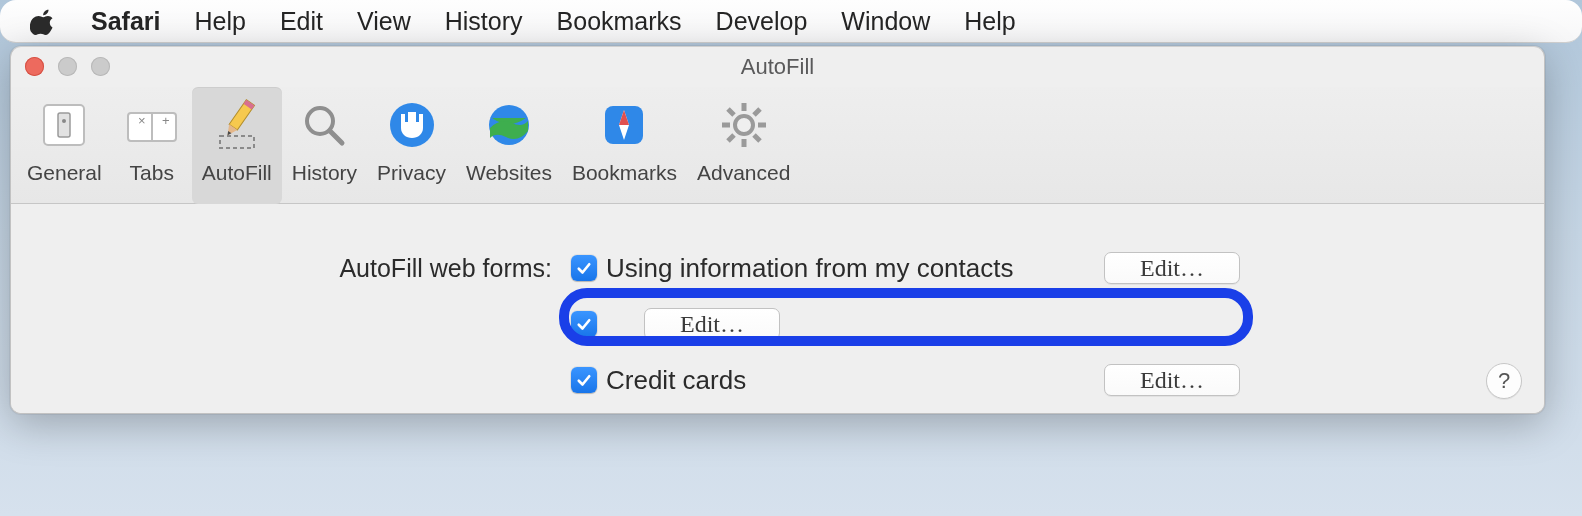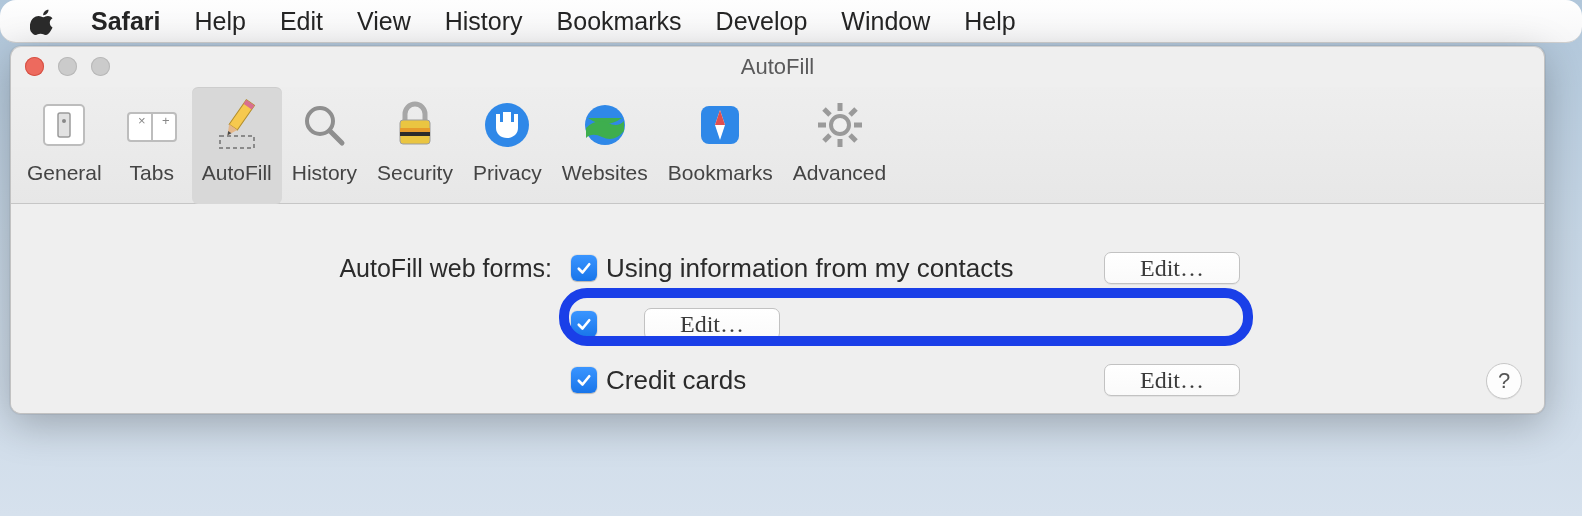--- a/index.html
+++ b/index.html
@@ -256,31 +256,20 @@
     <div class="toolbar-item">
       <div class="toolbar-icon">
         <svg width="52" height="52" viewBox="0 0 52 52">
           <circle cx="22" cy="22" r="13" fill="none" stroke="#8f8f8f" stroke-width="4"></circle>
           <line x1="32" y1="32" x2="44" y2="44" stroke="#8f8f8f" stroke-width="5" stroke-linecap="round"></line>
         </svg>
       </div>
       <div class="toolbar-label">History</div>
     </div>
 
-    <div class="toolbar-item">
-      <div class="toolbar-icon">
-        <svg width="50" height="54" viewBox="0 0 50 54">
-          <path d="M15 22 v-6 a10 10 0 0 1 20 0 v6" fill="none" stroke="#a7a7a7" stroke-width="5"></path>
-          <rect x="10" y="22" width="30" height="24" rx="3" fill="#eac541" stroke="#9d9d9d" stroke-width="1"></rect>
-          <rect x="10" y="30" width="30" height="8" fill="#2b2b2b"></rect>
-          <rect x="10" y="30" width="30" height="4" fill="#e69b2b"></rect>
-        </svg>
-      </div>
-      <div class="toolbar-label">Security</div>
-    </div>
 
     <div class="toolbar-item">
       <div class="toolbar-icon">
         <svg width="50" height="50" viewBox="0 0 50 50">
           <circle cx="25" cy="25" r="22" fill="#2f88e8"></circle>
           <path d="M25 12 l-4 0 0 10 -3 0 0 -8 -4 0 0 14 c0 6 5 10 11 10 s11 -4 11 -10 l0 -14 -4 0 0 8 -3 0 0 -10 z" fill="#fff"></path>
         </svg>
       </div>
       <div class="toolbar-label">Privacy</div>
     </div>

